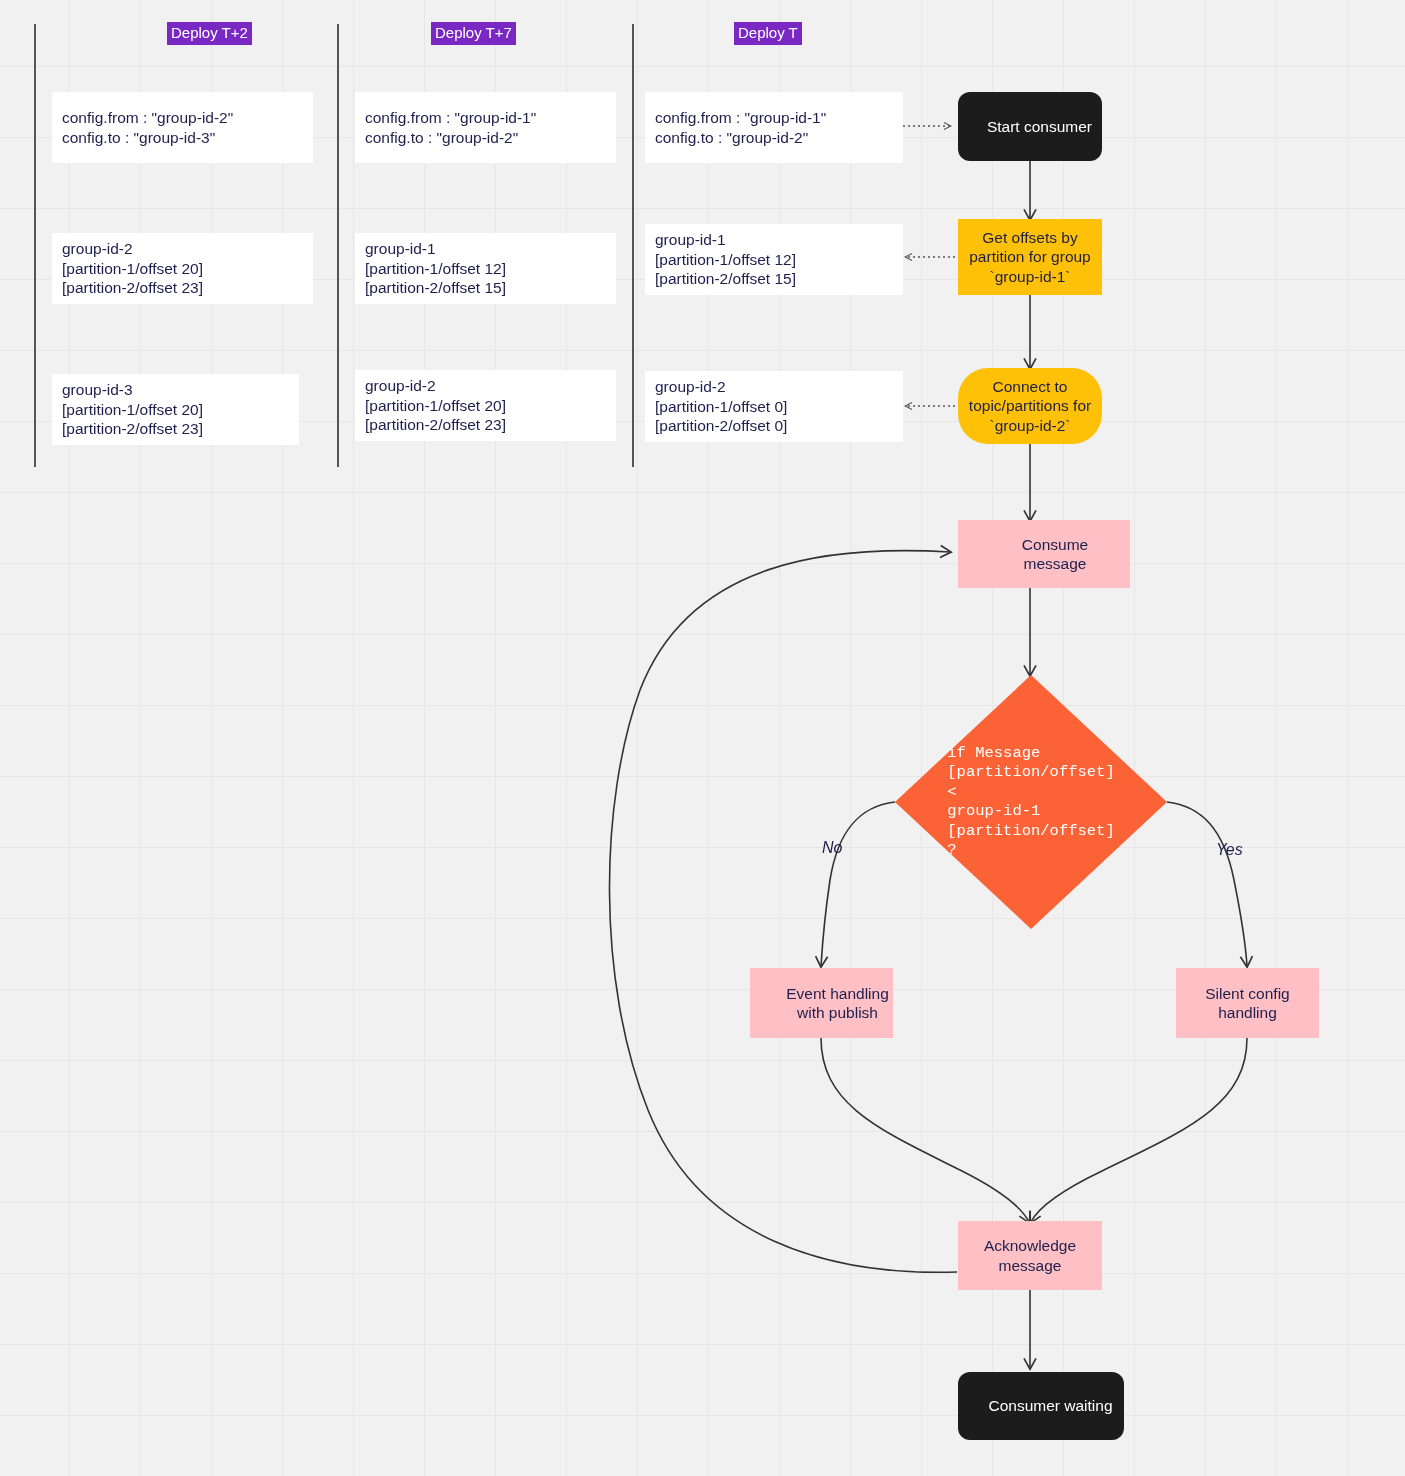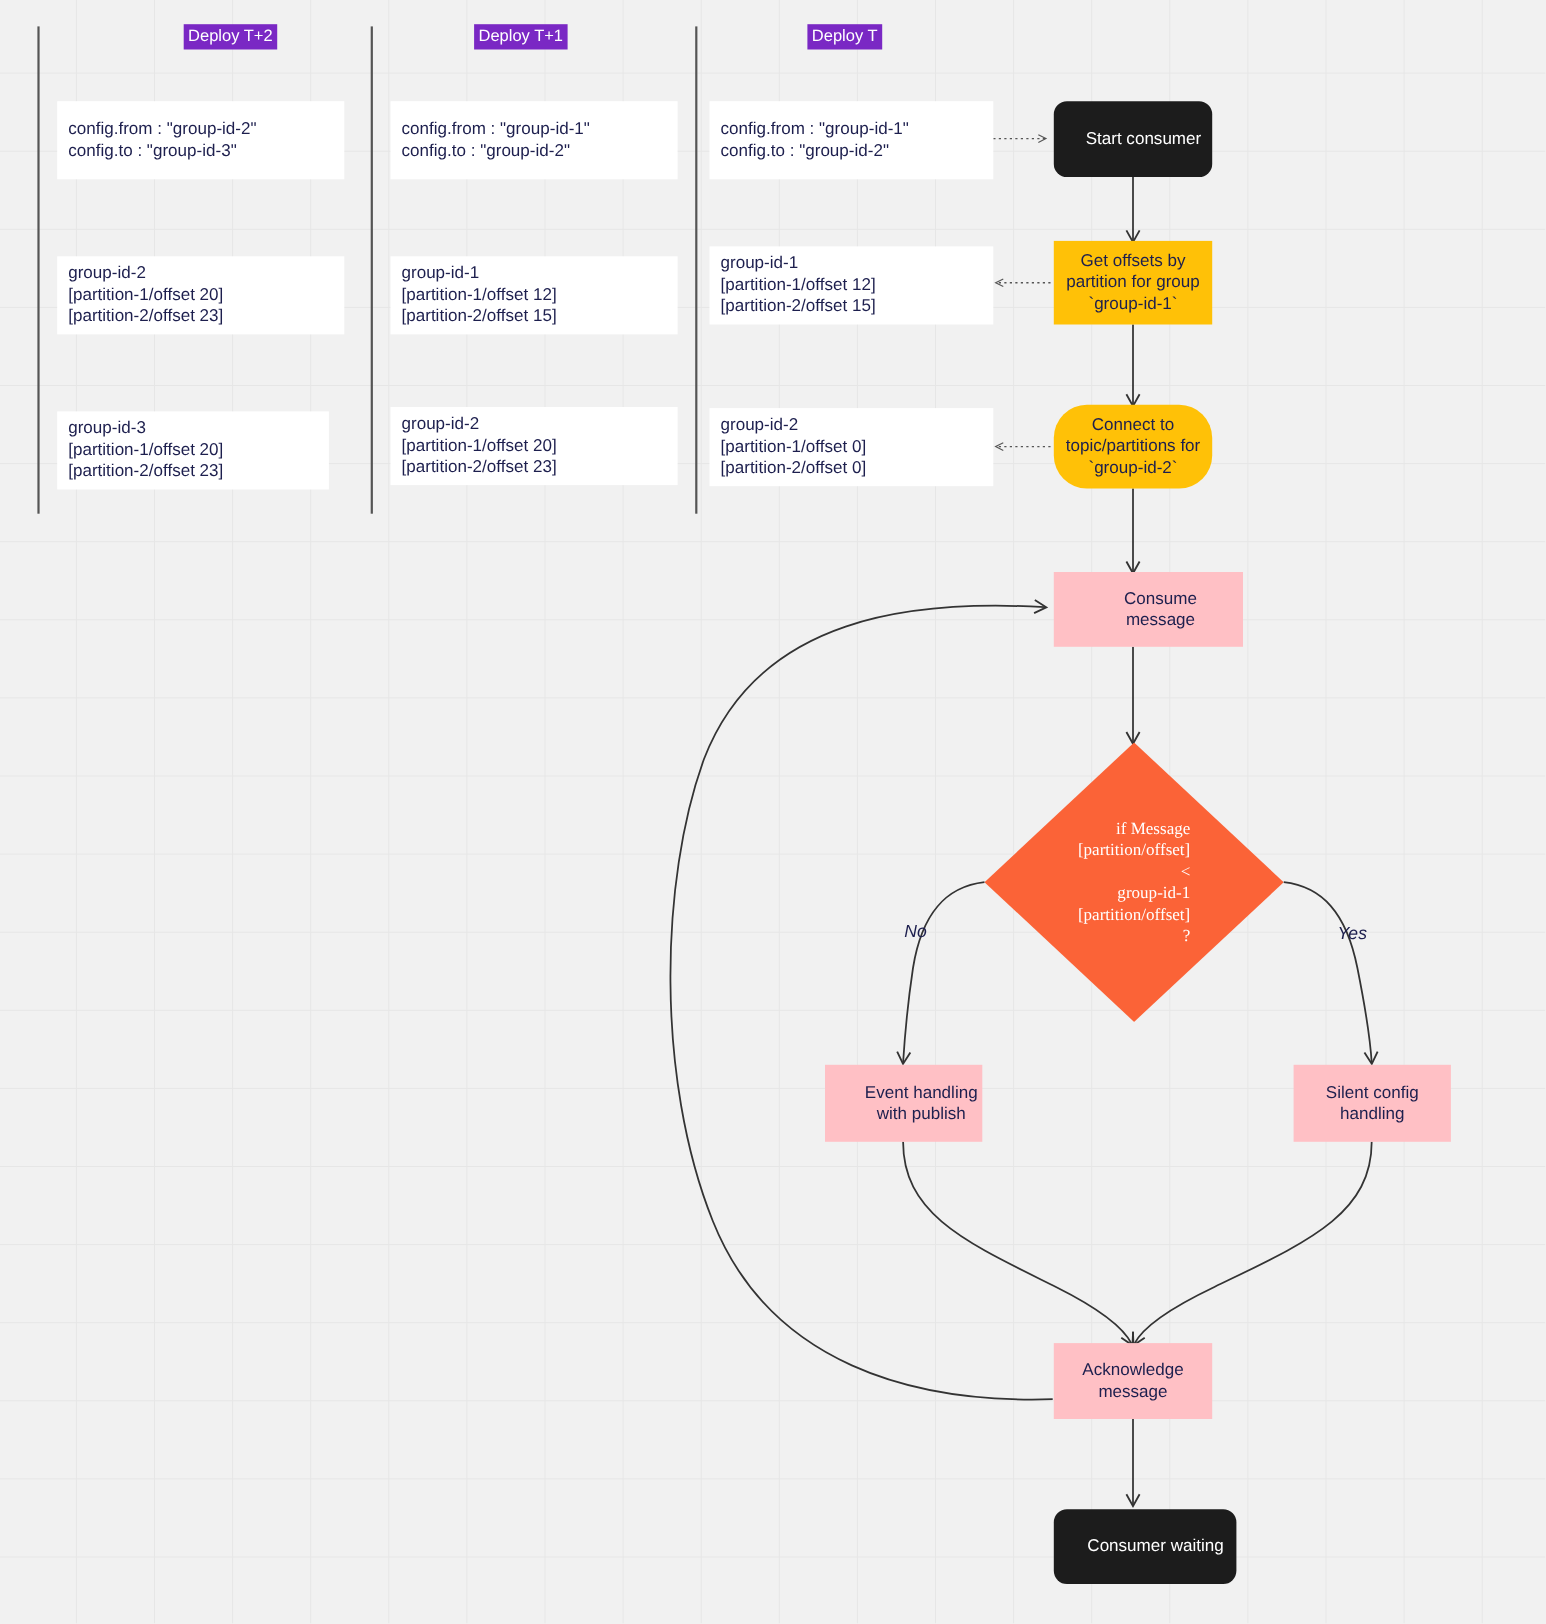--- a/index.html
+++ b/index.html
@@ -94,26 +94,26 @@
     inset: 0;
     background: #fb6337;
     clip-path: polygon(50% 0%, 100% 50%, 50% 100%, 0% 50%);
   }
   .diamond-text {
     position: absolute;
     inset: 0;
     display: flex;
     align-items: center;
     justify-content: center;
-    text-align: right;
+    text-align: left;
     color: #ffffff;
     font-size: 15.5px;
     line-height: 19.5px;
     white-space: pre-line;
-    font-family: Liberation Serif, serif;
+    font-family: Liberation Mono, monospace;
   }
 
   
   .edge-label {
     position: absolute;
     color: #1d1f4e;
     font-size: 16px;
     line-height: 19px;
     font-family: "Liberation Sans", sans-serif;
     background: transparent;
@@ -181,21 +181,21 @@
     <path class="edge-solid" d="M 957 1272 C 830 1276 700 1240 648 1110 C 596 980 600 800 640 690 C 690 560 830 545 950 552" marker-end="url(#arrow-solid)"></path>
 
     <path class="edge-solid" d="M 1030 1290 L 1030 1368" marker-end="url(#arrow-solid)"></path>
   </svg>
 
   <div class="lane-line" style="left:34px; top:24px; height:443px;"></div>
   <div class="lane-line" style="left:337px; top:24px; height:443px;"></div>
   <div class="lane-line" style="left:632px; top:24px; height:443px;"></div>
 
   <div class="deploy-label" style="left:135px; top:22px;margin-left:32px;">Deploy T+2</div>
-  <div class="deploy-label" style="left:431px; top:22px;">Deploy T+1</div>
+  <div class="deploy-label" style="left:431px; top:22px;">Deploy T+7</div>
   <div class="deploy-label" style="left:734px; top:22px;">Deploy T</div>
 
   <div class="note" style="left:52px; top:92px; width:261px; height:71px;">
     <span class="note-line">config.from : "group-id-2"</span>
     <span class="note-line">config.to : "group-id-3"</span>
   </div>
 
   <div class="note" style="left:355px; top:92px; width:261px; height:71px;">
     <span class="note-line">config.from : "group-id-1"</span>
     <span class="note-line">config.to : "group-id-2"</span>

